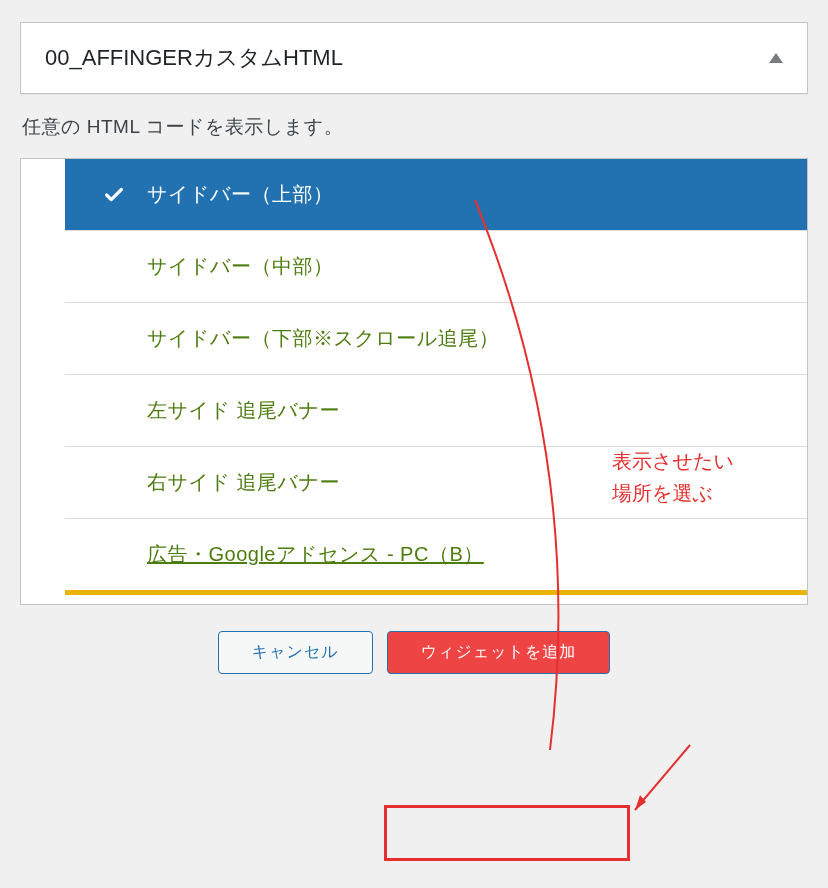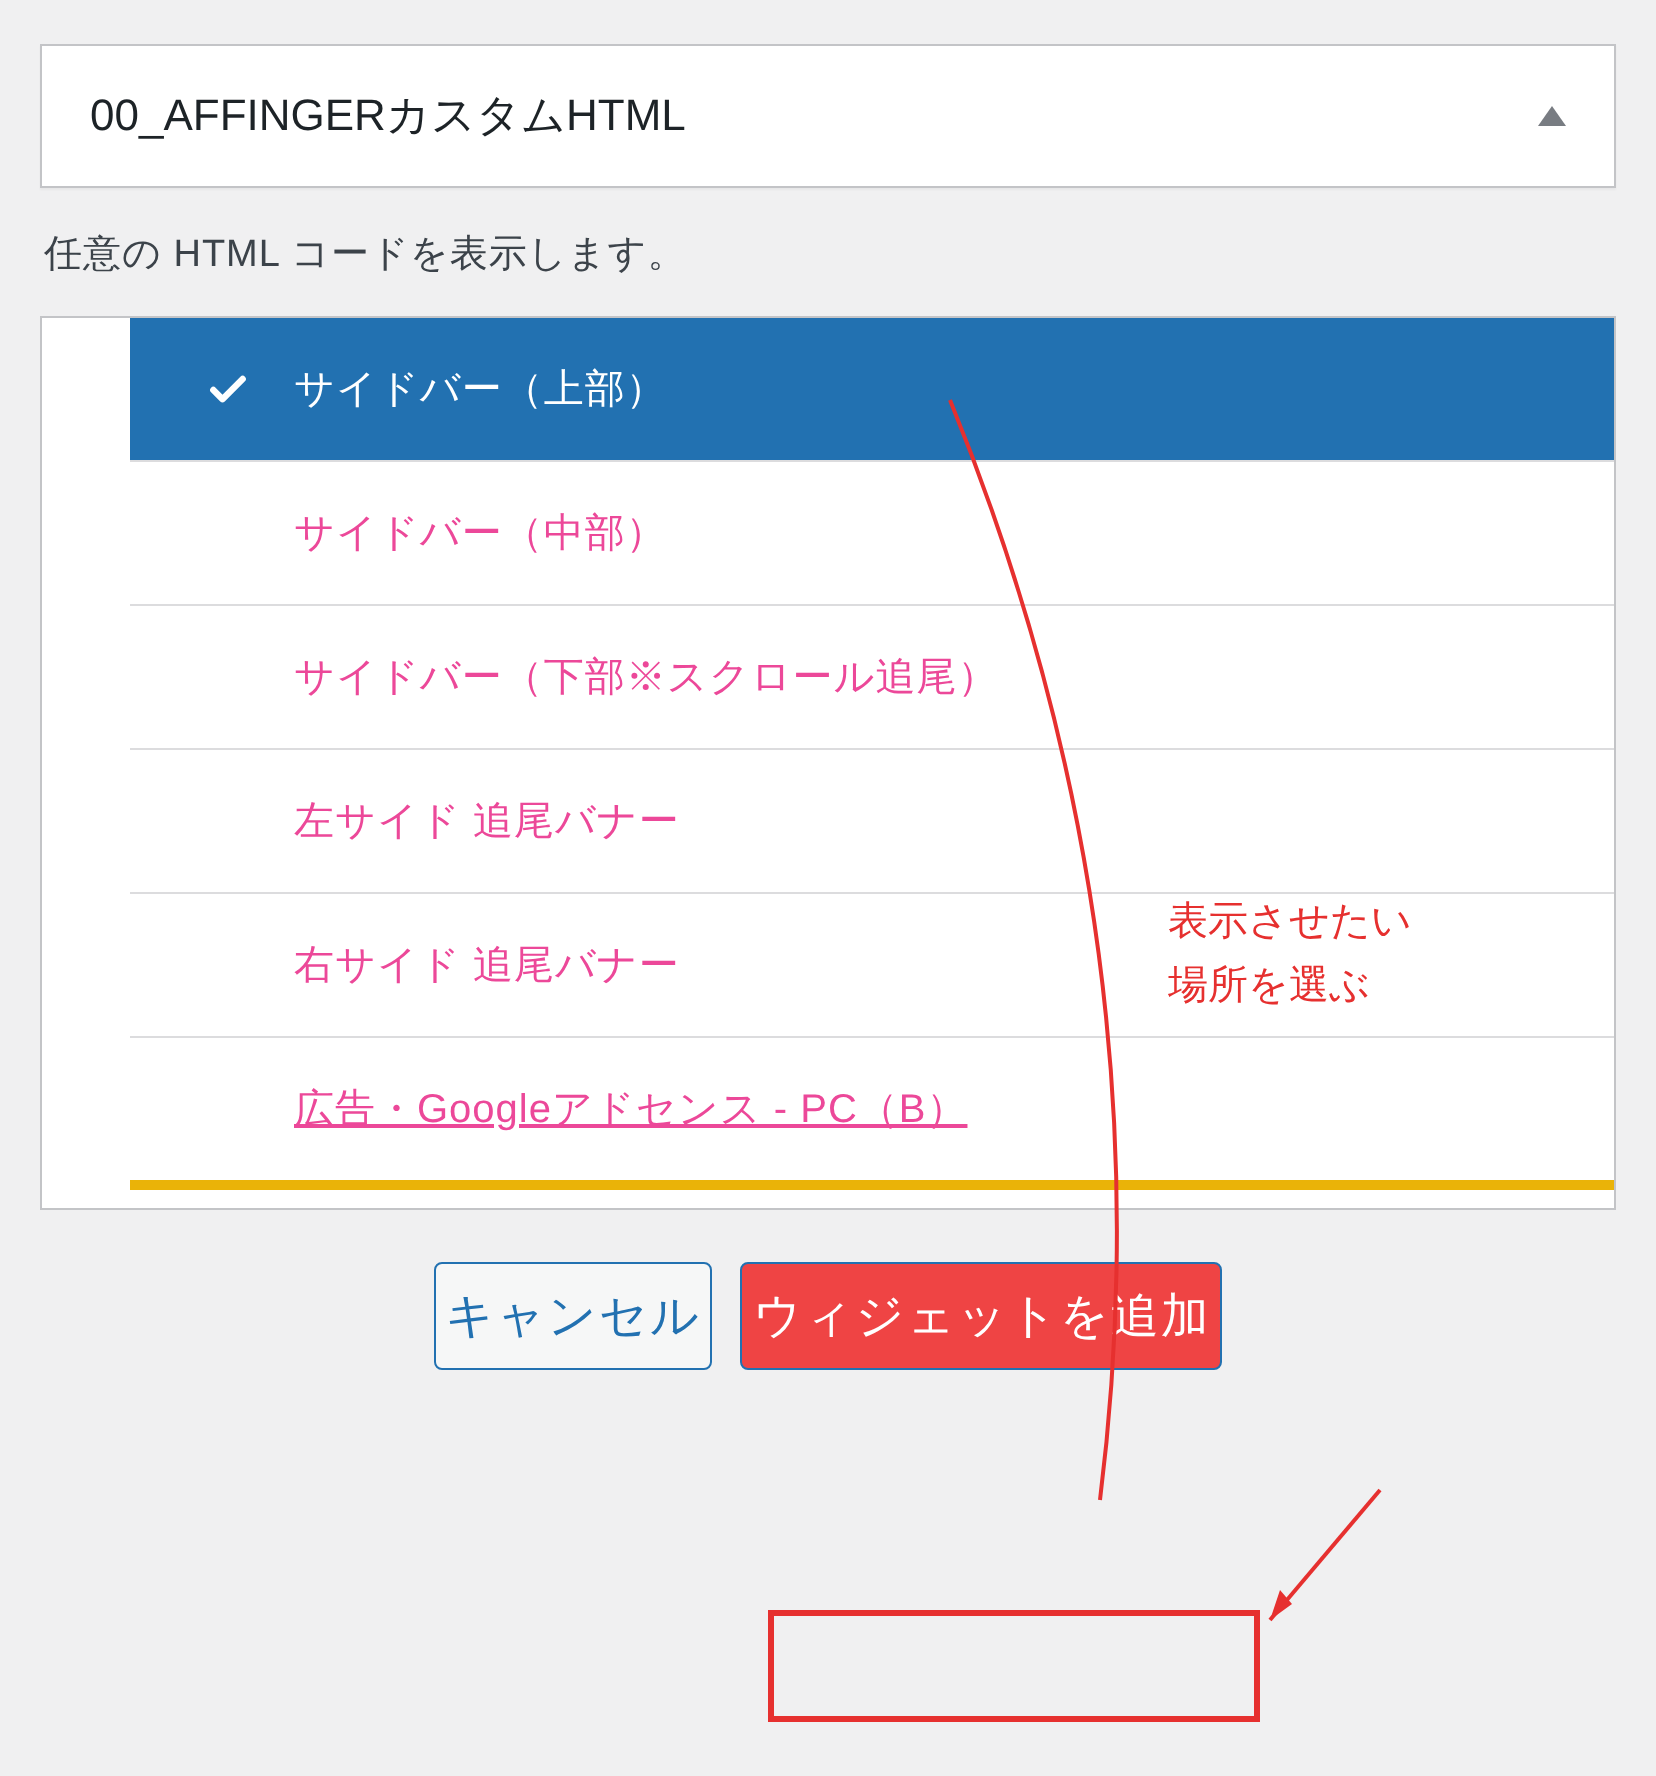--- a/index.html
+++ b/index.html
@@ -46,21 +46,21 @@
     .location-list {
       background: #fff;
       border: 1px solid #c3c4c7;
       border-bottom: none;
       padding-left: 44px;
     }
     .location-item {
       border-bottom: 1px solid #dcdcde;
       padding: 22px 24px 22px 82px;
       font-size: 20px;
-      color: #ec4899;
+      color: #4d7c0f;
       cursor: pointer;
       position: relative;
       letter-spacing: 0.5px;
     }
     .location-item.selected {
       background: #2271b1;
       color: #fff;
     }
     .check-icon {
       position: absolute;
@@ -81,22 +81,22 @@
       border-left: 1px solid #c3c4c7;
       border-right: 1px solid #c3c4c7;
     }
     .button-row {
       display: flex;
       justify-content: center;
       gap: 14px;
       margin-top: 26px;
     }
     .btn {
-      padding: 10px 5px;
-      font-size: 24px;
+      padding: 10px 33px;
+      font-size: 16px;
       font-weight: 500;
       border-radius: 4px;
       cursor: pointer;
       letter-spacing: 1px;
     }
     .btn-cancel {
       background: #f6f7f7;
       color: #2271b1;
       border: 1.5px solid #2271b1;
     }
@@ -161,21 +161,21 @@
 
 <div class="button-row">
   <button class="btn btn-cancel">キャンセル</button>
   <button class="btn btn-primary">ウィジェットを追加</button>
 </div>
 
 <svg class="curve-svg" style="left:440px; top:190px; width:180px; height:580px;">
   <path d="M 35 10 Q 145 280 110 560" stroke="#e6302f" stroke-width="2" fill="none"></path>
 </svg>
 
-<div class="annotation" style="left:584px; top:445px; white-space:pre-line;">表示させたい
+<div class="annotation" style="left:612px; top:445px; white-space:pre-line;">表示させたい
 場所を選ぶ</div>
 
 <svg class="curve-svg" style="left:620px; top:740px; width:80px; height:90px;">
   <line x1="70" y1="5" x2="15" y2="70" stroke="#e6302f" stroke-width="2"></line>
   <polygon points="15,70 26,62 20,55" fill="#e6302f"></polygon>
 </svg>
 
 <div class="highlight-box" style="left:384px; top:805px; width:246px; height:56px;"></div>
 
 </body></html>

